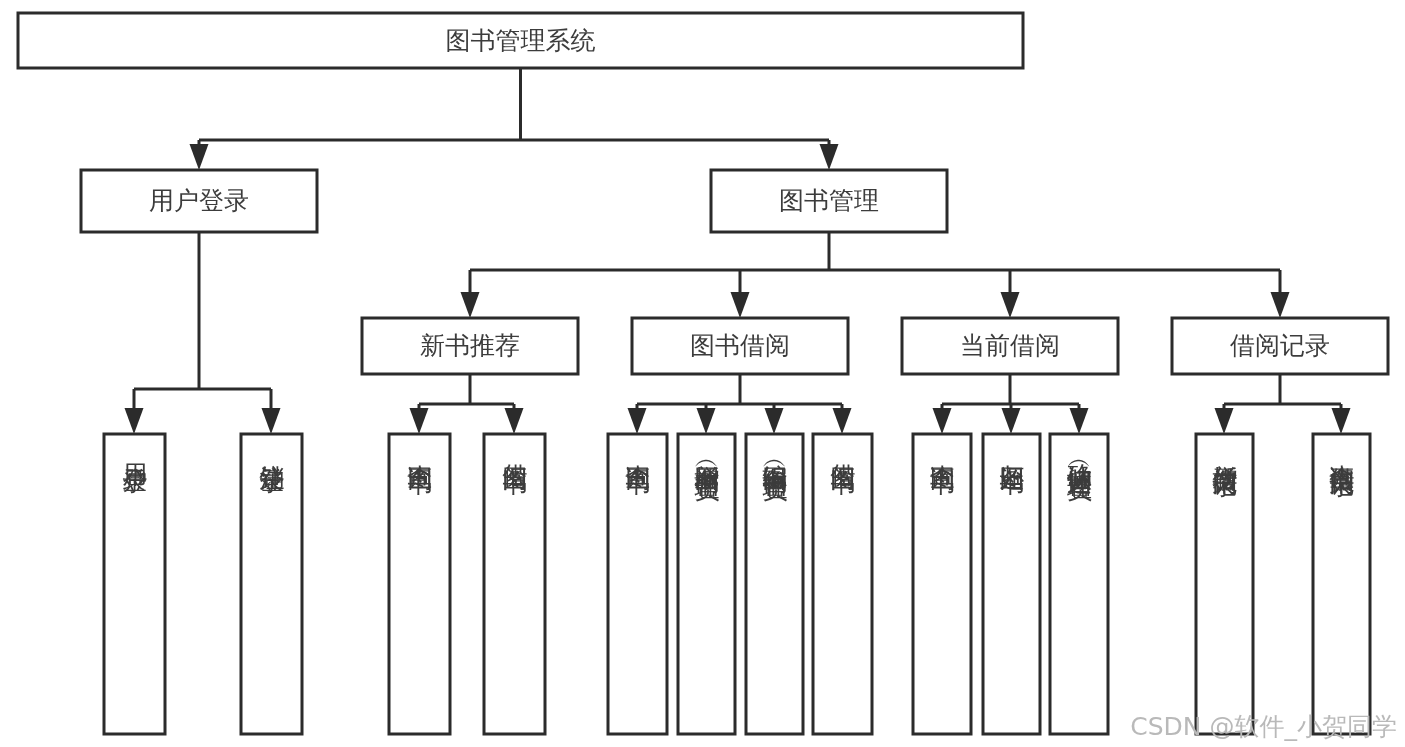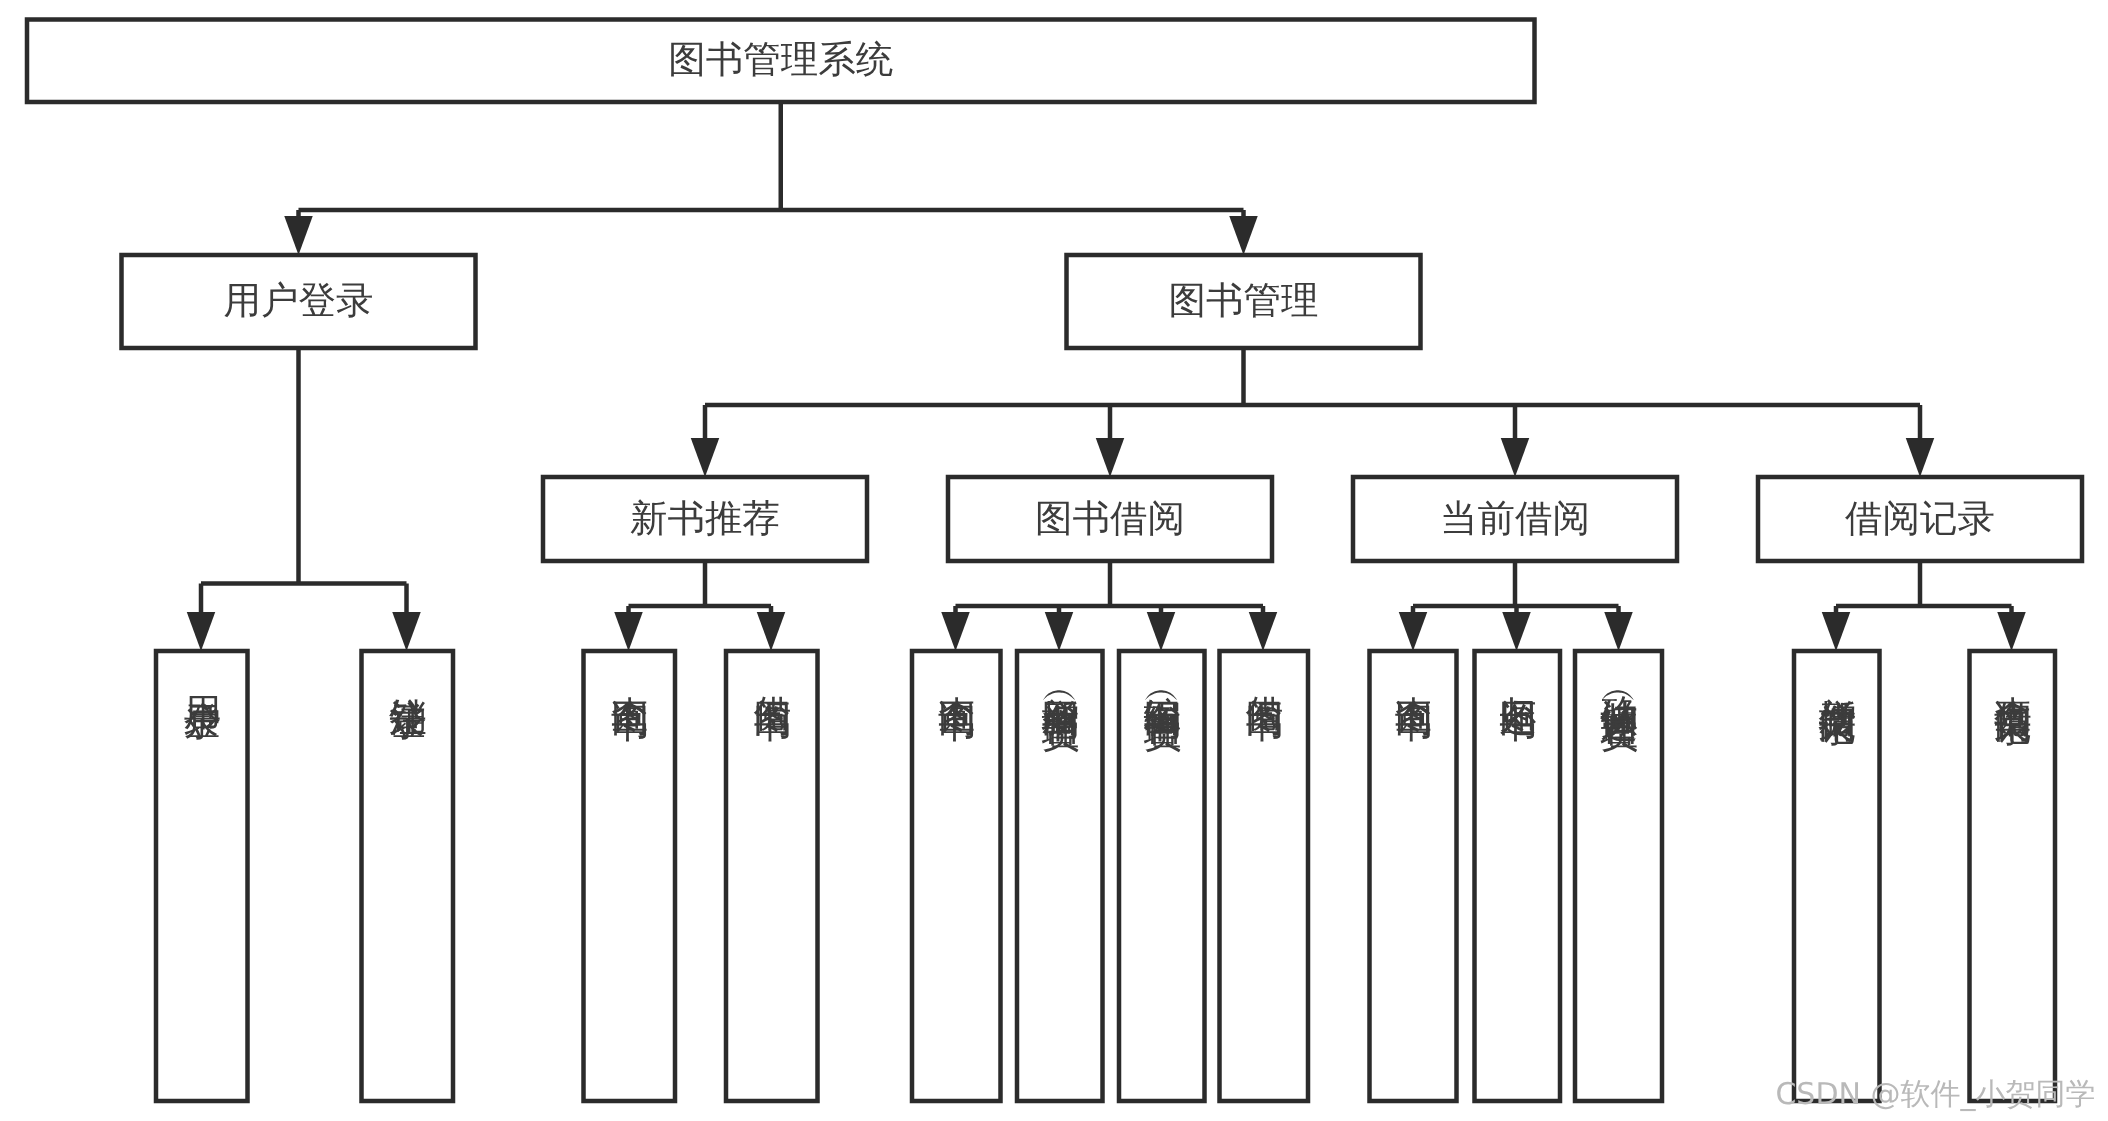--- a/index.html
+++ b/index.html
@@ -31,21 +31,21 @@
     font-size:25px;
     line-height:1.12;
     color:#3c3c3c;
     letter-spacing:2px;
     white-space:nowrap;
   }
   #watermark{
     position:absolute;
     right:8px;bottom:4px;
     font-family:"DejaVu Sans","Liberation Sans",sans-serif;
-    font-size:20px;
+    font-size:25px;
     color:#b9b9b9;
     white-space:nowrap;
   }
 </style>
 </head>
 <body>
 
 <div id="diagram-root">
   <svg class="flow" id="flow-svg" viewBox="0 0 1405 747">
       <g>

